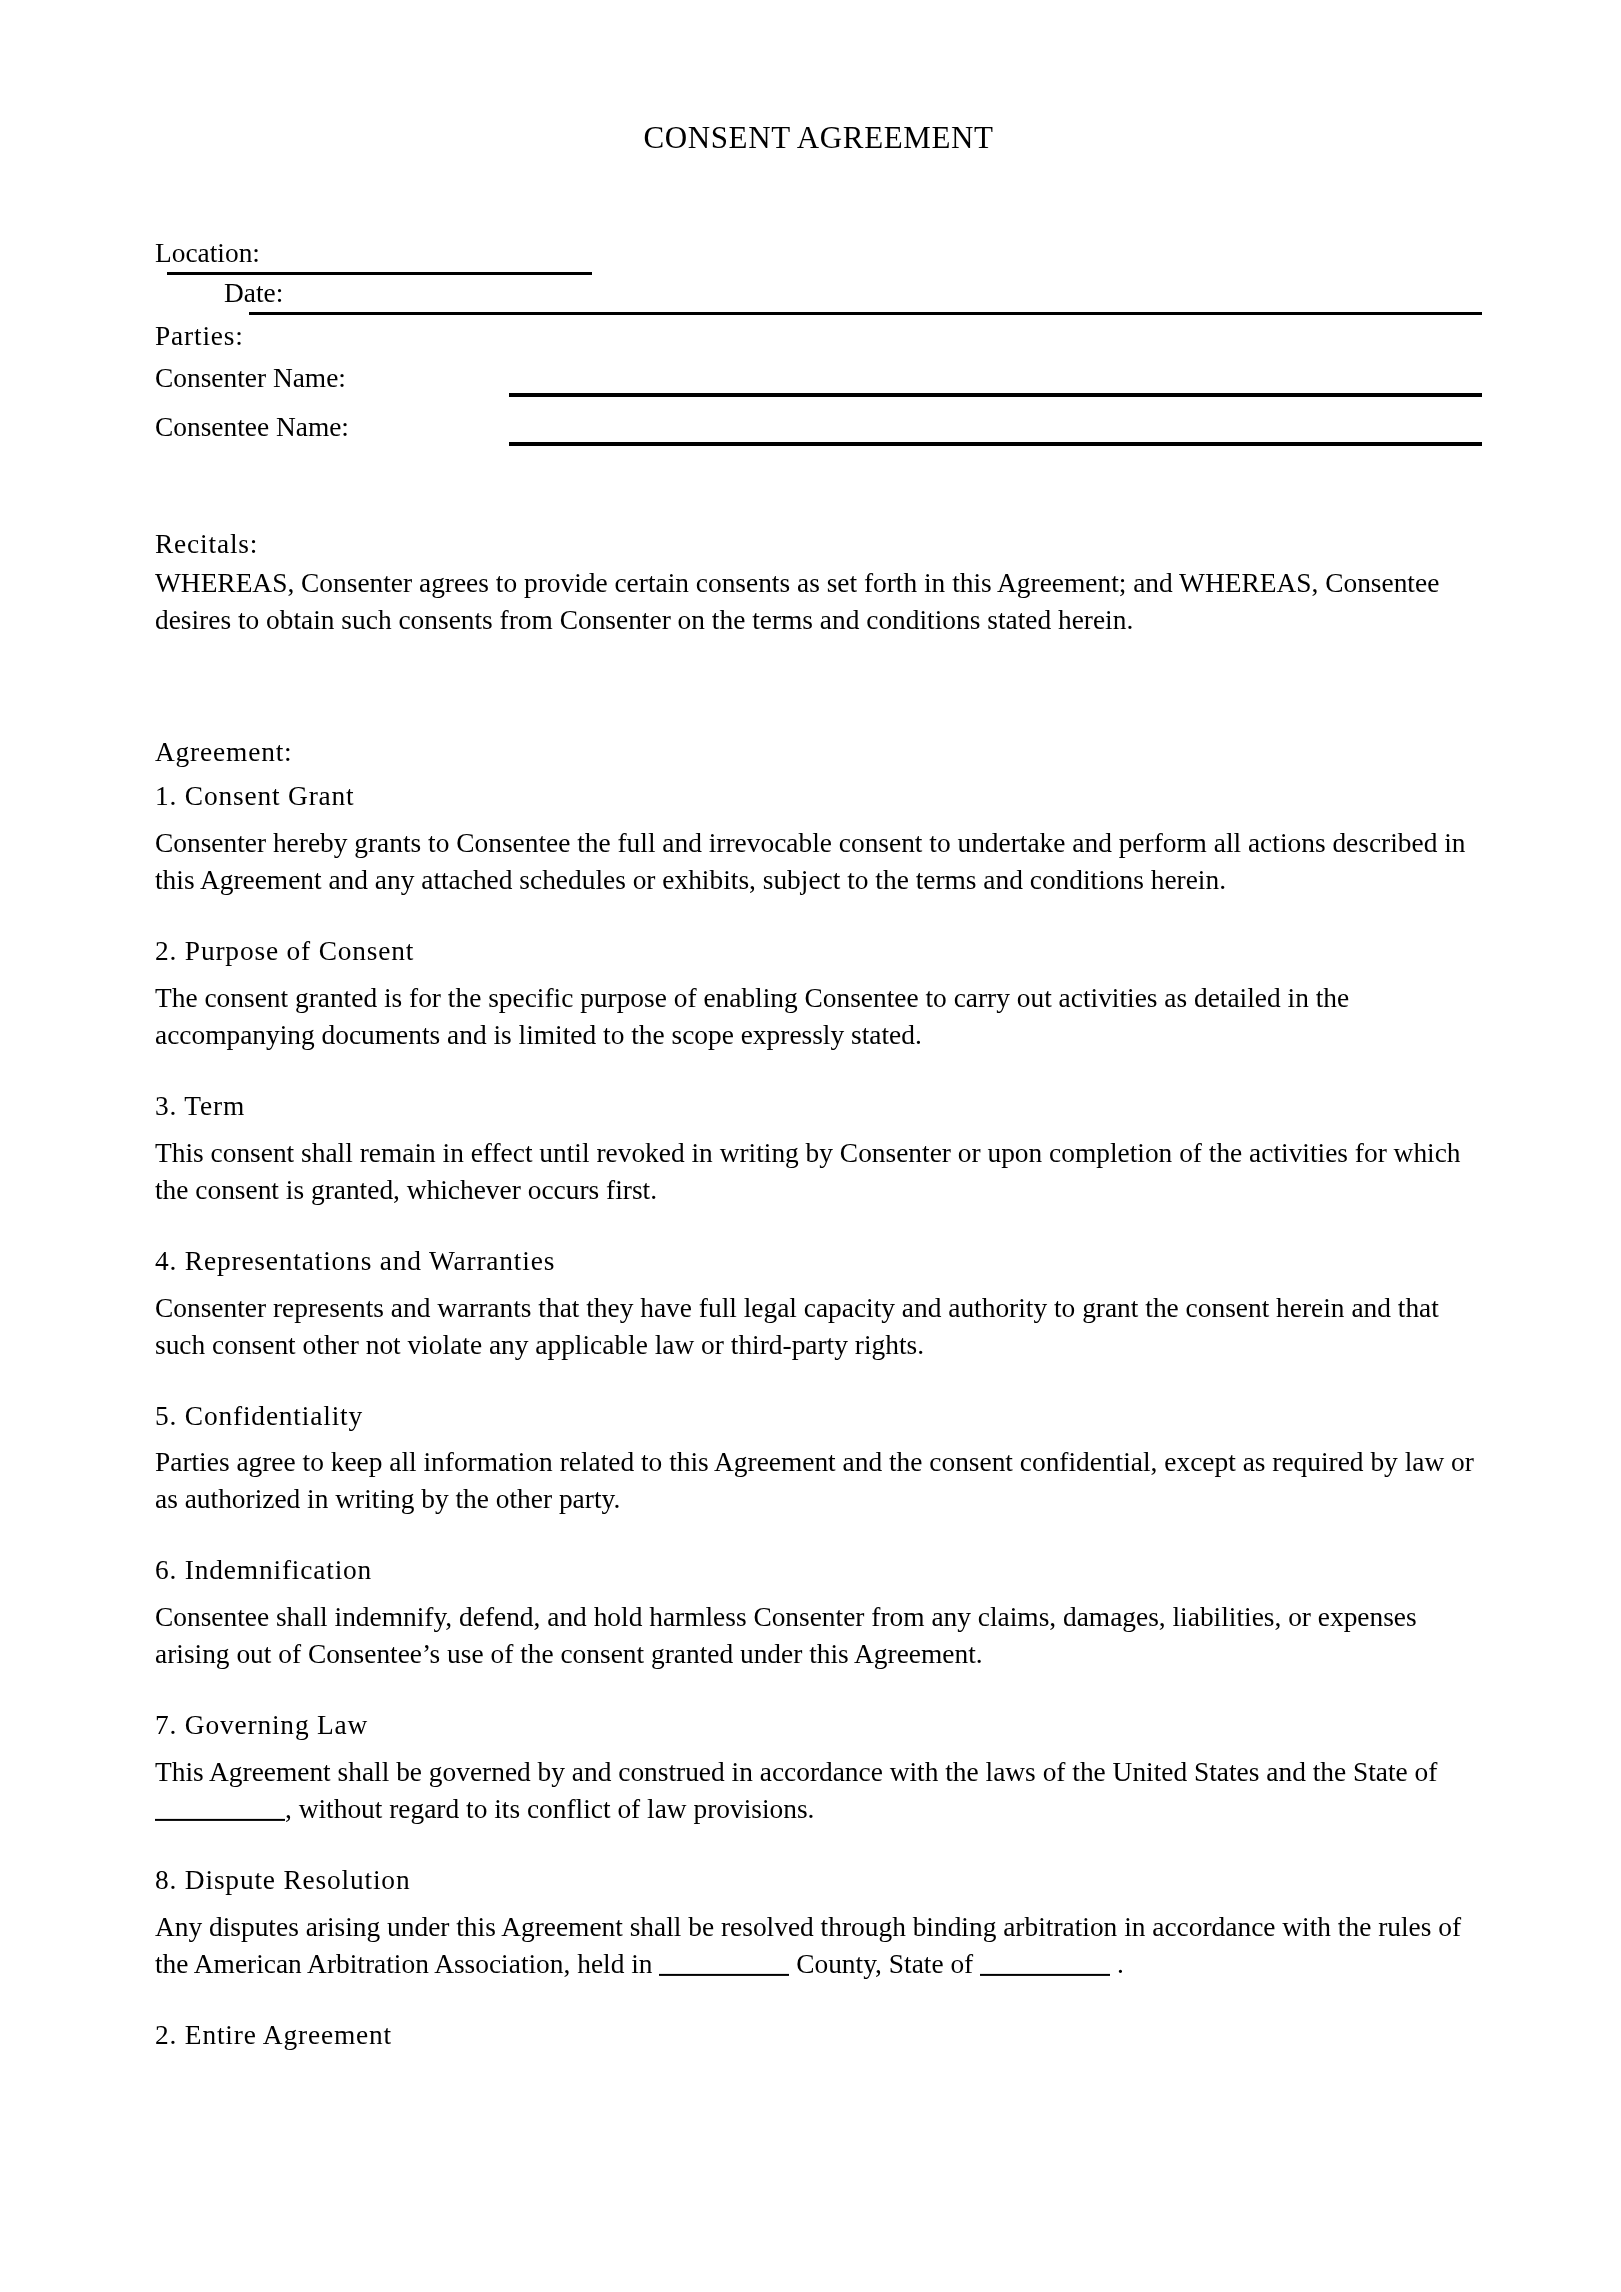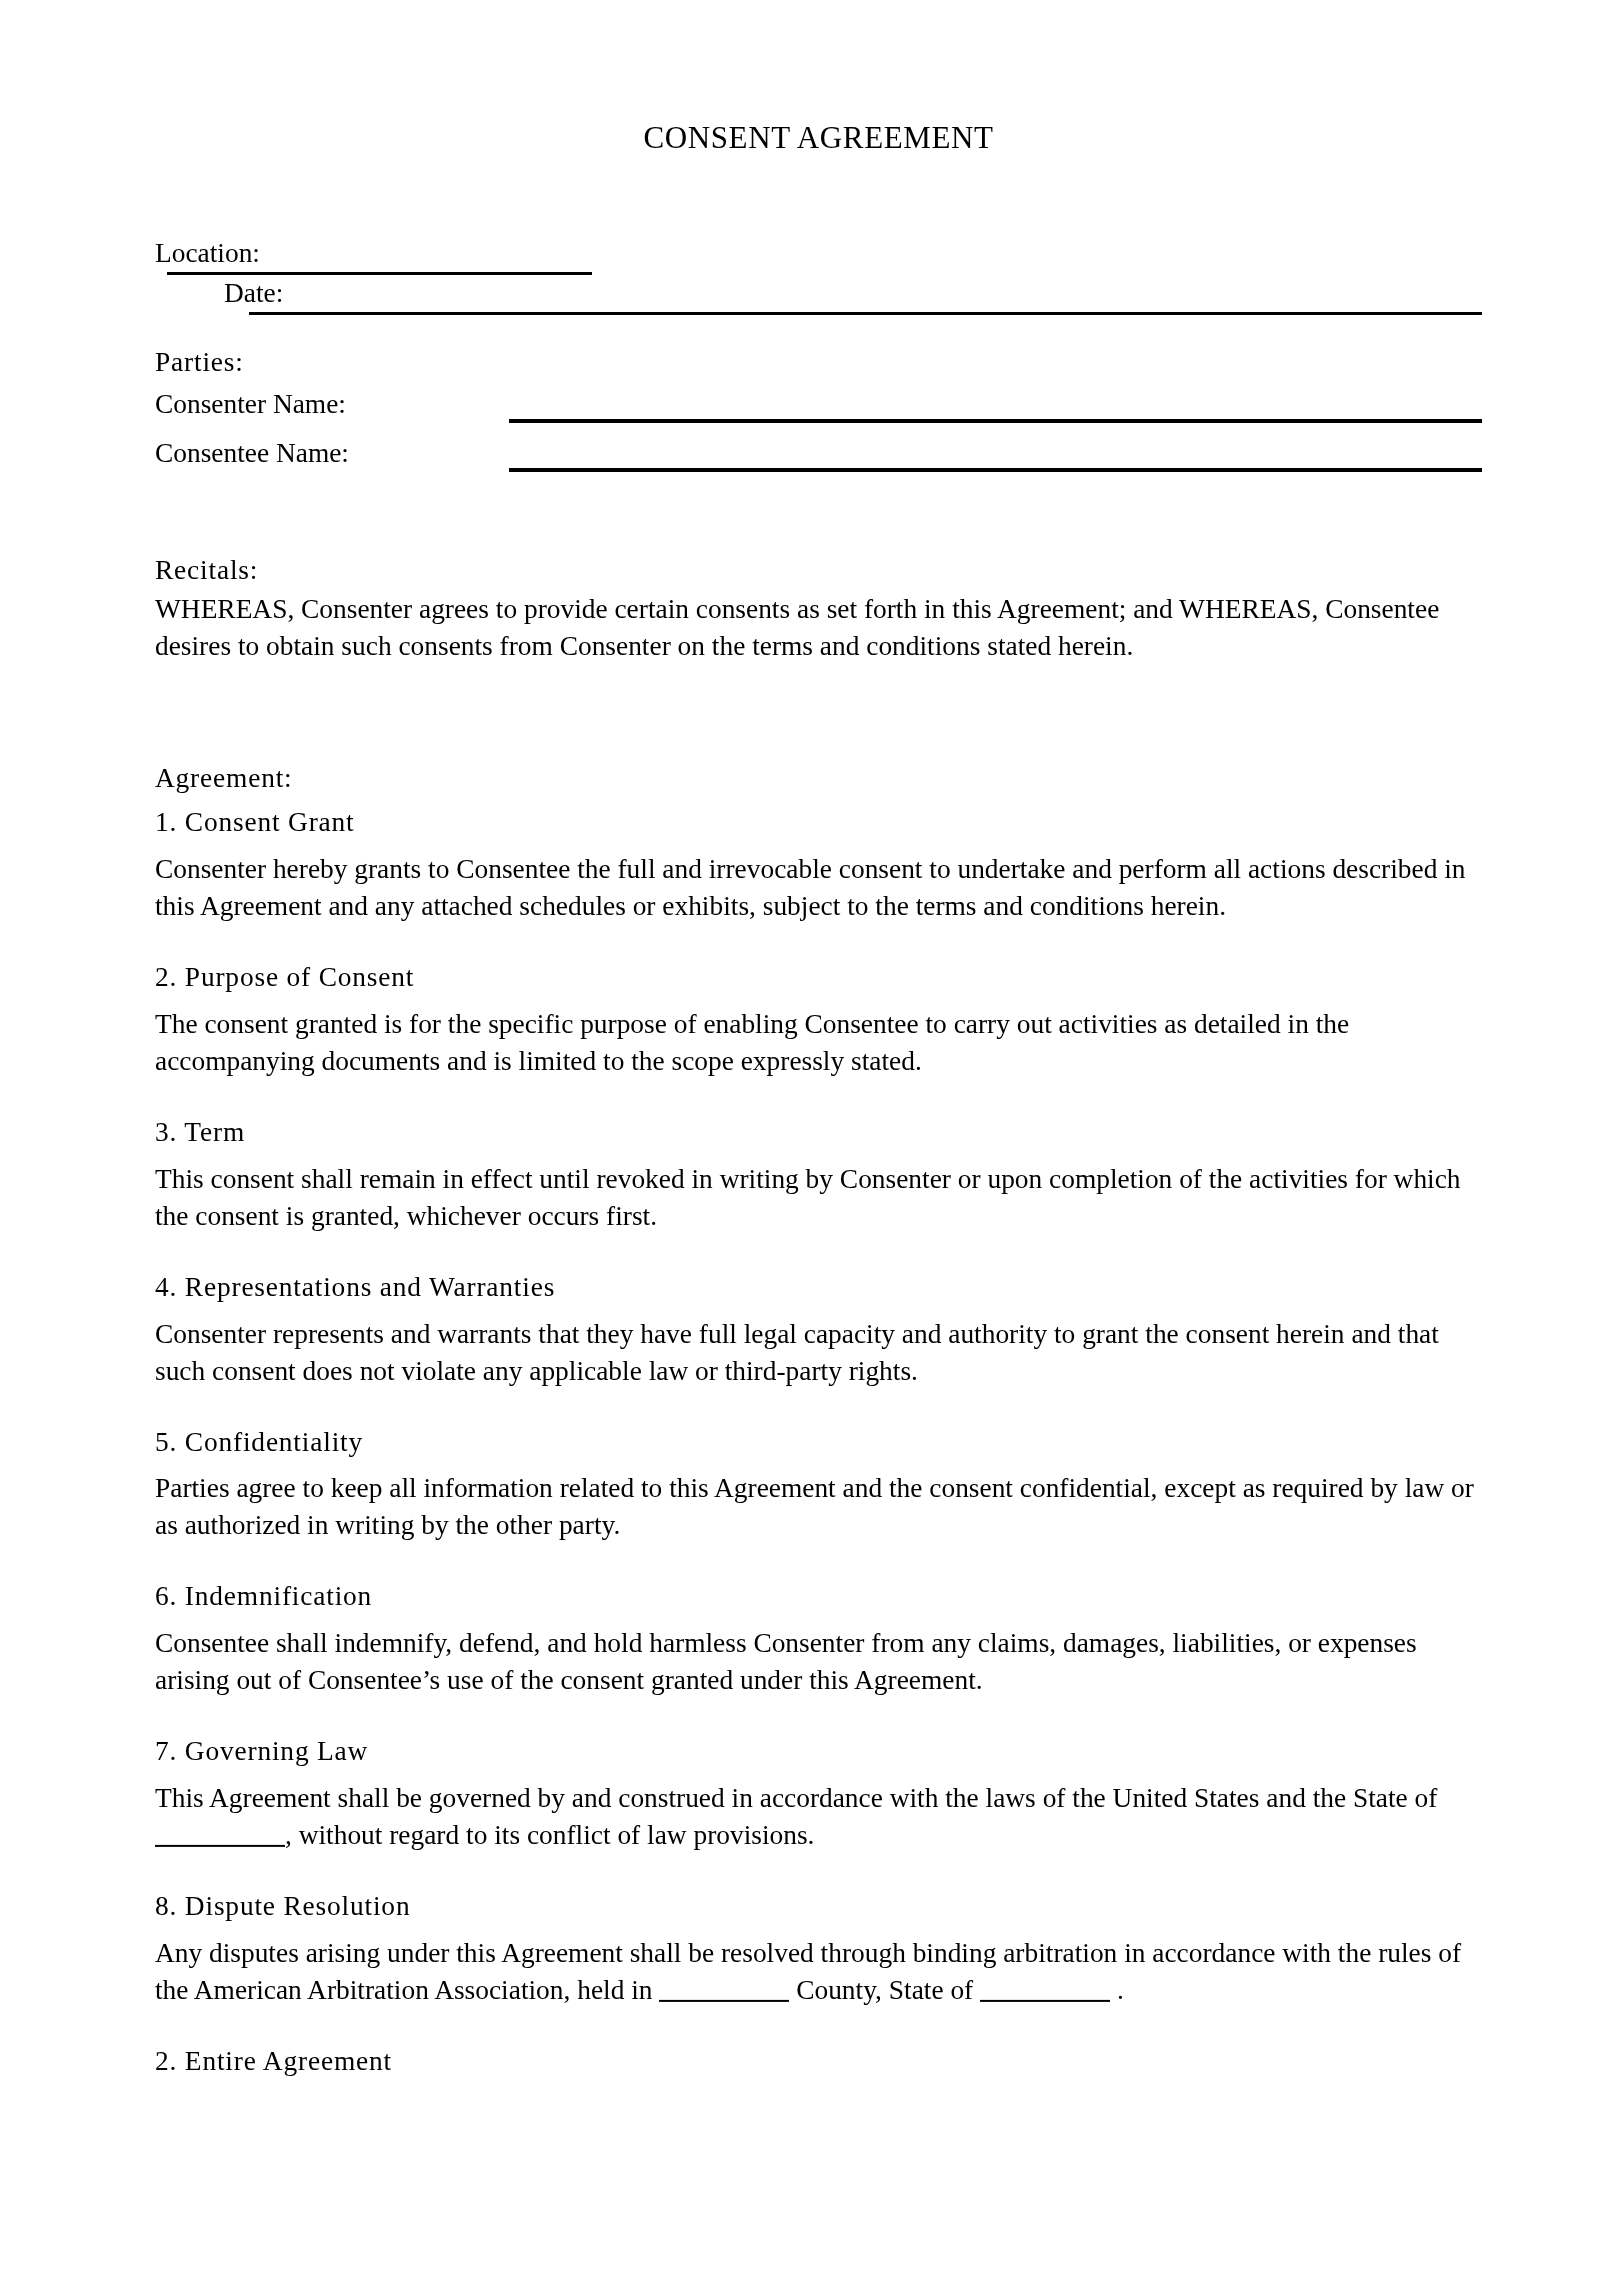--- a/index.html
+++ b/index.html
@@ -34,21 +34,21 @@
   .blank-location { width: 425px; margin-left: 11.8px; border-bottom: 3.9px solid #000; }
   .date-label { margin-left: 69px; }
   .blank-date { flex: 1; margin-left: 94px; border-bottom: 3.9px solid #000; }
 
   
   .heading {
     font-size: 27.4px; line-height: 37px;
     letter-spacing: 0.03em;
     font-weight: normal;
   }
-  .parties { margin-top: 72px; }
+  .parties { margin-top: 46px; }
 
   
   .field-row {
     display: flex; align-items: stretch;
     height: 37px; font-size: 27.4px; line-height: 37px;
   }
   .row-consenter { margin-top: 4.9px; }
   .row-consentee { margin-top: 11.8px; }
   .field-label { width: 354px; flex-shrink: 0; }
   .field-blank { flex: 1; border-bottom: 4.9px solid #000; }
@@ -114,21 +114,21 @@
     <p class="para">The consent granted is for the specific purpose of enabling Consentee to carry out activities as detailed in the accompanying documents and is limited to the scope expressly stated.</p>
   </section>
 
   <section class="sec">
     <div class="heading">3. Term</div>
     <p class="para">This consent shall remain in effect until revoked in writing by Consenter or upon completion of the activities for which the consent is granted, whichever occurs first.</p>
   </section>
 
   <section class="sec">
     <div class="heading">4. Representations and Warranties</div>
-    <p class="para">Consenter represents and warrants that they have full legal capacity and authority to grant the consent herein and that such consent does not violate any applicable law or third-party rights.</p>
+    <p class="para">Consenter represents and warrants that they have full legal capacity and authority to grant the consent herein and that such consent other not violate any applicable law or third-party rights.</p>
   </section>
 
   <section class="sec">
     <div class="heading">5. Confidentiality</div>
     <p class="para">Parties agree to keep all information related to this Agreement and the consent confidential, except as required by law or as authorized in writing by the other party.</p>
   </section>
 
   <section class="sec">
     <div class="heading">6. Indemnification</div>
     <p class="para">Consentee shall indemnify, defend, and hold harmless Consenter from any claims, damages, liabilities, or expenses arising out of Consentee’s use of the consent granted under this Agreement.</p>

